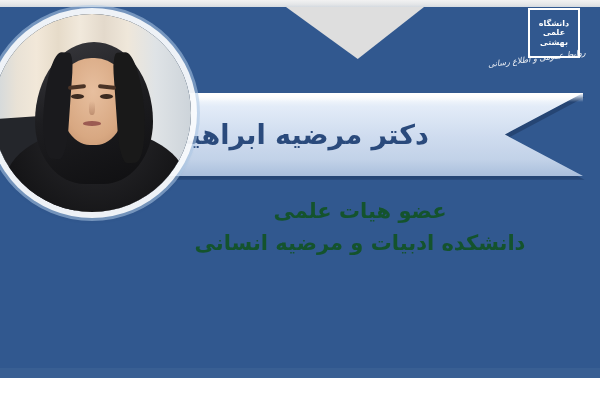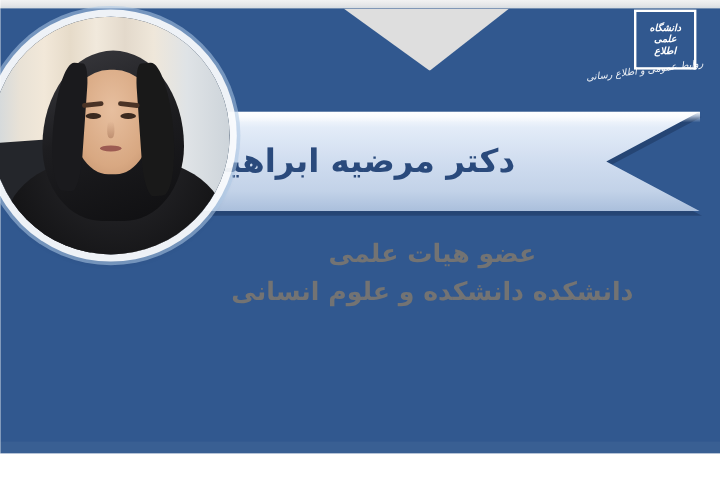--- a/index.html
+++ b/index.html
@@ -216,21 +216,21 @@
     border-radius: 50%;
   }
 
   
   .subtitle {
     position: absolute;
     left: 150px; top: 196px;
     width: 420px;
     text-align: center;
     direction: rtl;
-    color: #737373;
+    color: #14532d;
     font-family: "DejaVu Sans", "Liberation Sans", sans-serif;
     font-weight: bold;
     line-height: 1.45;
   }
   .subtitle-line1 { font-size: 21px; }
   .subtitle-line2 { font-size: 21px; margin-top: 2px; }
 
   
   .logo {
     position: absolute;
@@ -250,21 +250,20 @@
     display: flex;
     flex-direction: column;
     align-items: center;
     justify-content: center;
     direction: rtl;
     color: #ffffff;
     font-size: 8px;
     font-weight: bold;
     line-height: 1.15;
     letter-spacing: -0.3px;
-    font-style: italic;
   }
   .logo-pr {
     position: absolute;
     right: 0; top: 48px;
     width: 96px;
     text-align: center;
     direction: rtl;
     color: #ffffff;
     font-size: 8px;
     font-style: italic;
@@ -305,27 +304,27 @@
       <div class="pp-brow-r"></div>
       <div class="pp-eye-l"></div>
       <div class="pp-eye-r"></div>
       <div class="pp-nose"></div>
       <div class="pp-mouth"></div>
     </div>
   </div>
 
   <div class="subtitle">
     <div class="subtitle-line1">عضو هیات علمی</div>
-    <div class="subtitle-line2">دانشکده دانشکده و علوم انسانی</div>
+    <div class="subtitle-line2">دانشکده ادبیات و مرضیه انسانی</div>
   </div>
 
   <div class="logo">
     <div class="logo-seal">
       <div class="logo-seal-text">
         <span>دانشگاه</span>
         <span>علمی</span>
-        <span>اطلاع</span>
+        <span>بهشتی</span>
       </div>
     </div>
     <div class="logo-pr">روابط عمومی و اطلاع رسانی</div>
   </div>
 
 </div>
 
 </body></html>

